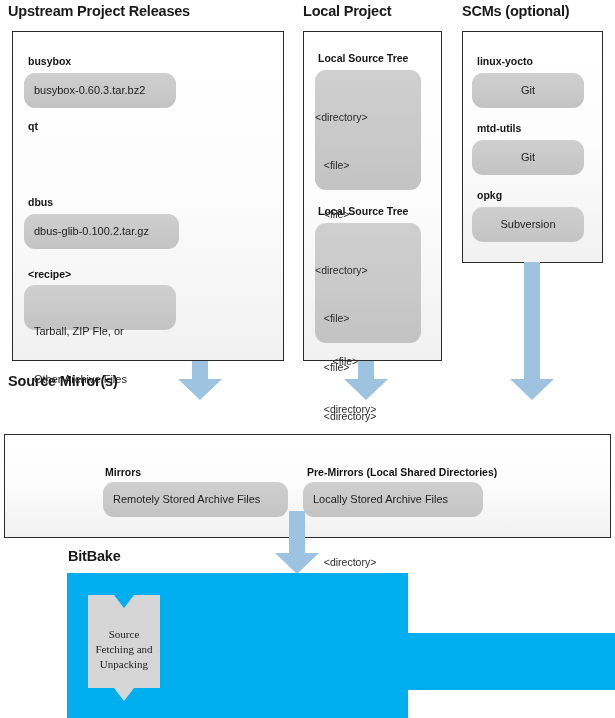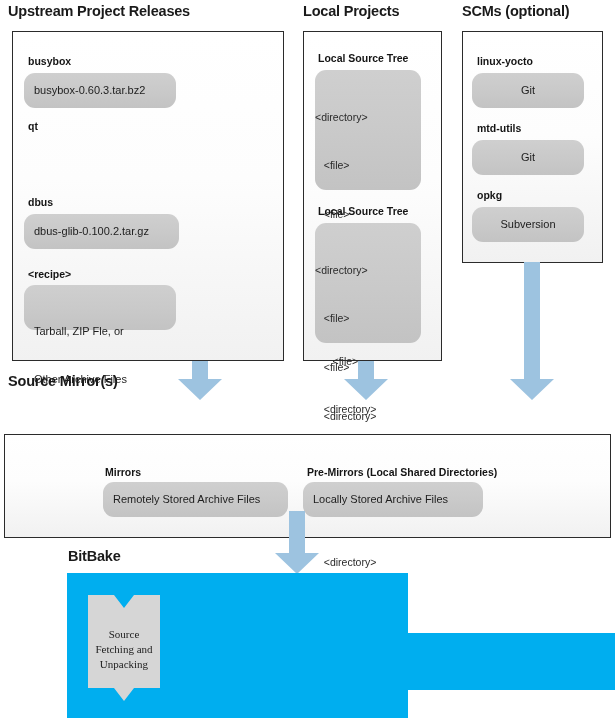--- a/index.html
+++ b/index.html
@@ -97,21 +97,21 @@
     top: 32px;
   }
 </style>
 </head>
 <body>
 
 <div class="stage">
 
   <div class="col-heading" style="left:8px; top:3px;">Upstream Project Releases</div>
 
-  <div class="col-heading" style="left:303px; top:3px;">Local Projects</div>
+  <div class="col-heading" style="left:303px; top:3px;">Local Project</div>
 
   <div class="col-heading" style="left:462px; top:3px;">SCMs (optional)</div>
 
   <div class="panel" style="left:12px; top:31px; width:272px; height:330px;">
 
     <div class="grp-label" style="left:15px; top:23px;">busybox</div>
     <div class="chip left" style="left:11px; top:41px; width:152px; height:35px;">busybox-0.60.3.tar.bz2</div>
 
     <div class="grp-label" style="left:15px; top:88px;">qt</div>
 

